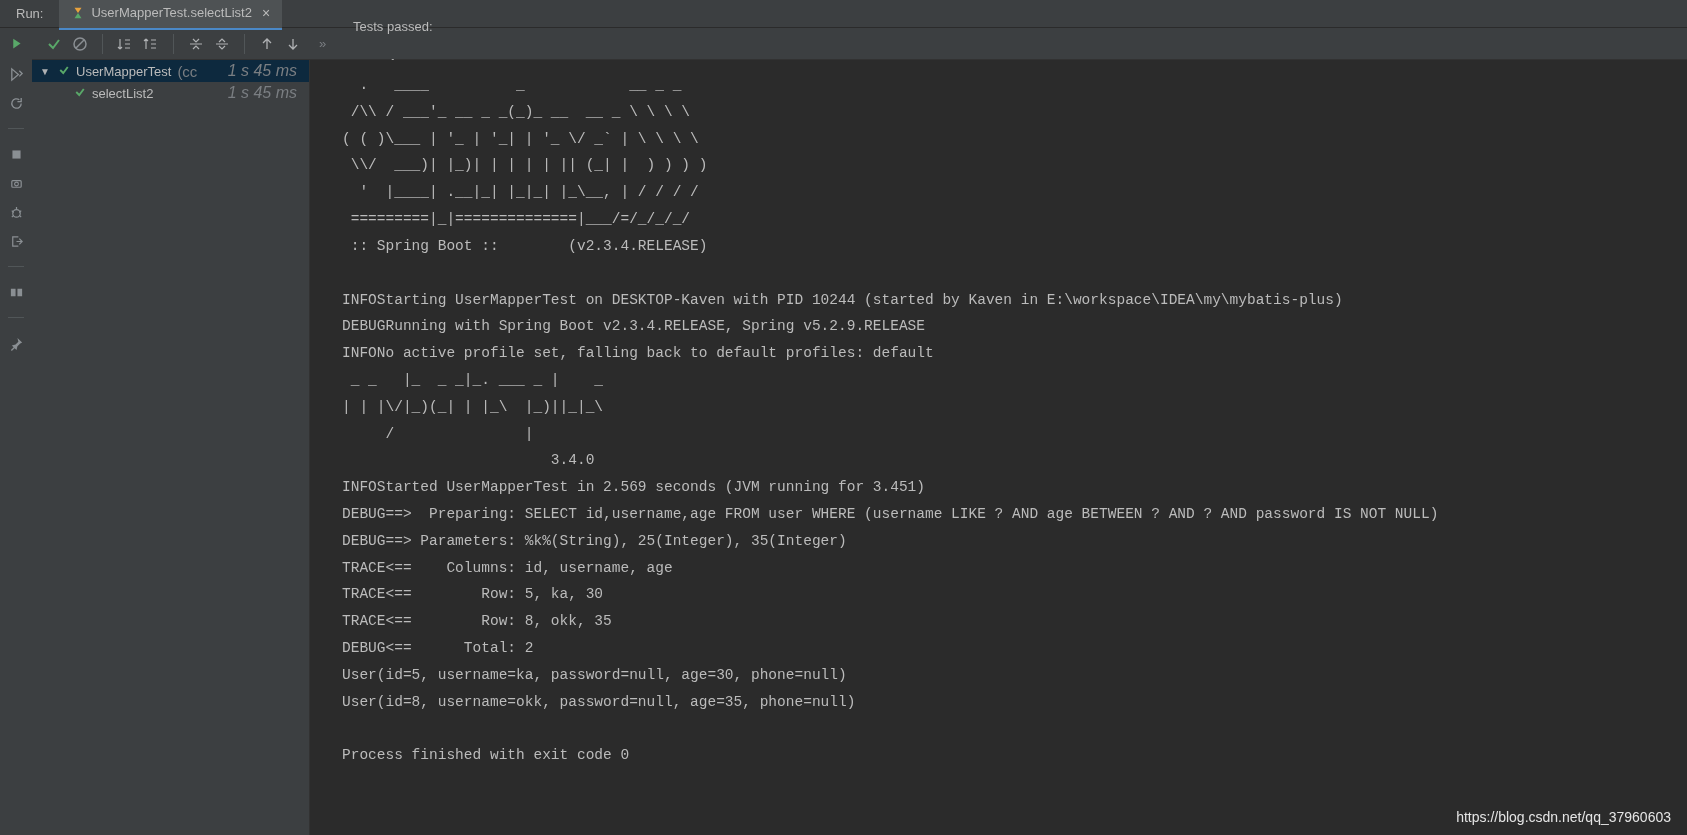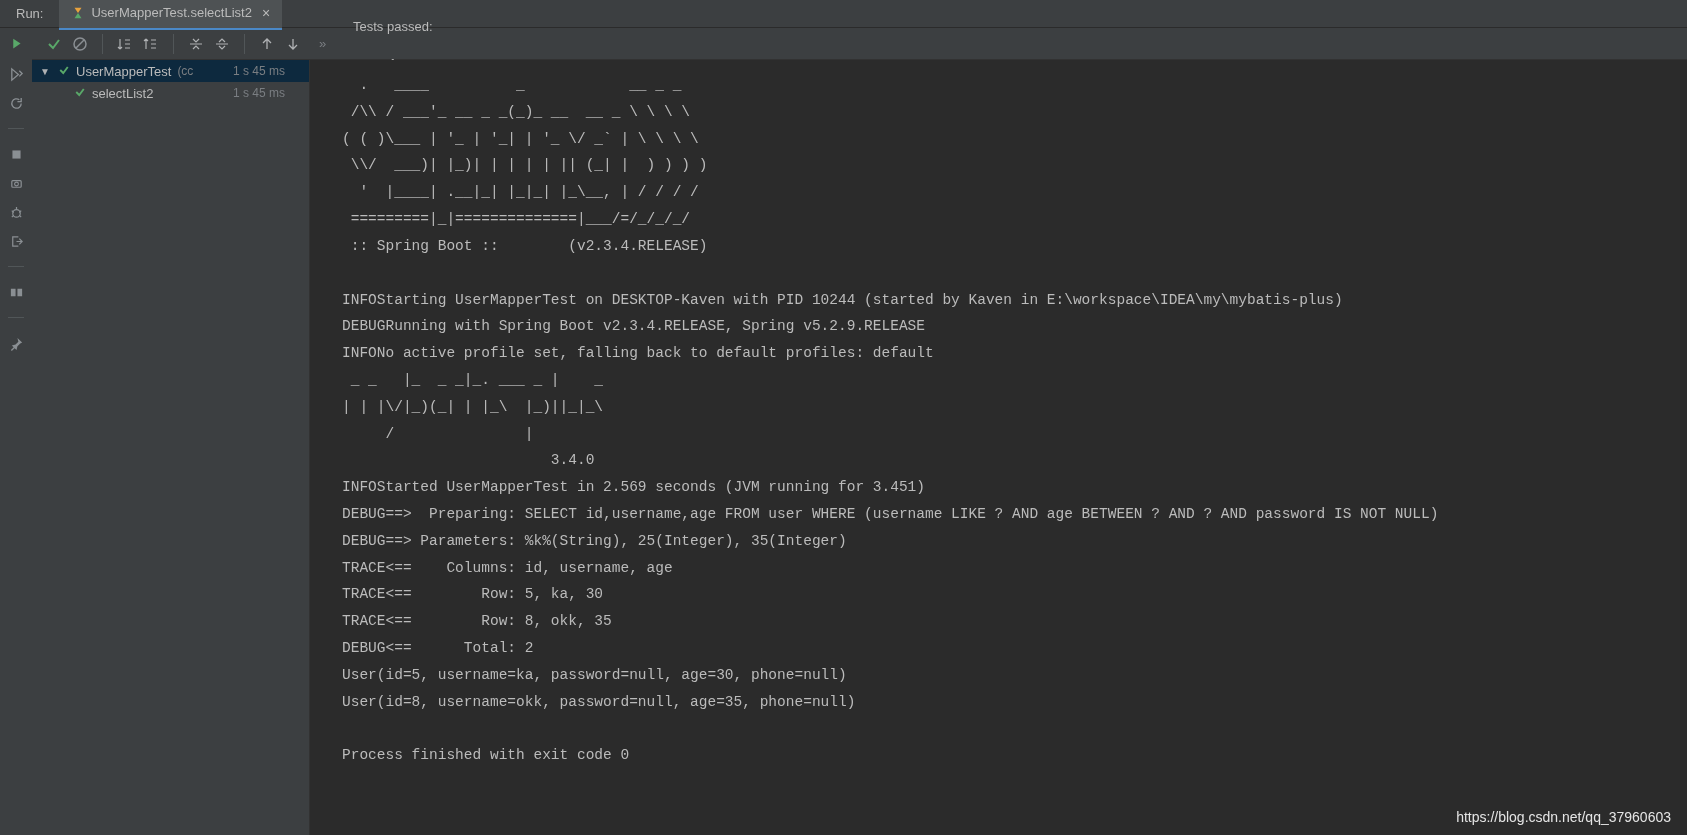--- a/index.html
+++ b/index.html
@@ -123,25 +123,26 @@
     .tree-row.selected {
       background: #0d293e;
     }
     .tree-expand {
       width: 12px;
       color: #afb1b3;
       font-size: 10px;
     }
     .tree-time {
       margin-left: auto;
-      padding-right: 24px;
+      padding-right: 12px;
       color: #7a7e82;
-      font-size: 12px;
-    }
-    .tree-info { color: #7a7e82; font-size: 12px; }
+      font-size: 16px;
+      font-style: italic;
+    }
+    .tree-info { color: #7a7e82; font-size: 15px; }
     .console {
       flex: 1;
       background: #2b2b2b;
       padding: 12px 32px;
       font-family: "Consolas", "Courier New", monospace;
       font-size: 14.5px;
       line-height: 1.85;
       color: #bbbbbb;
       white-space: pre;
       overflow: auto;

